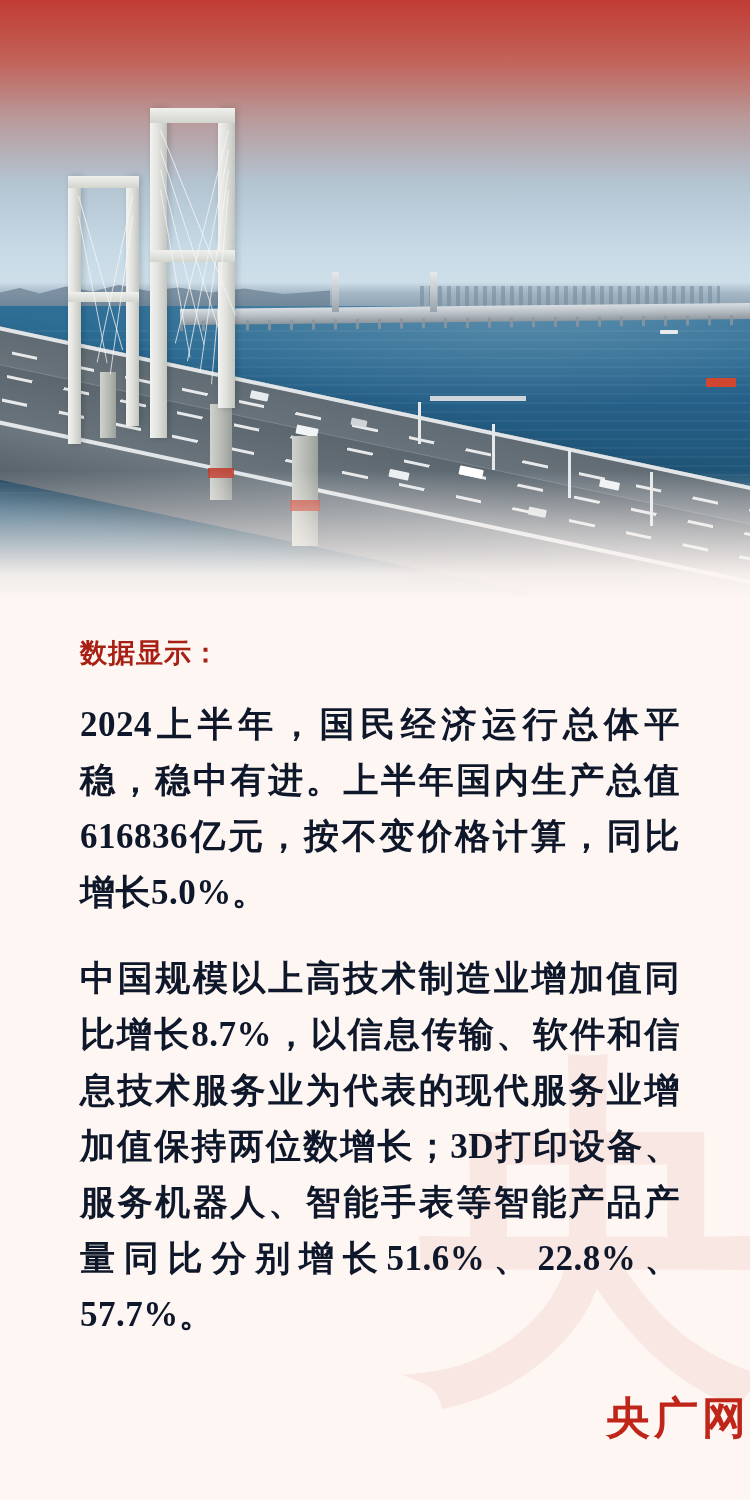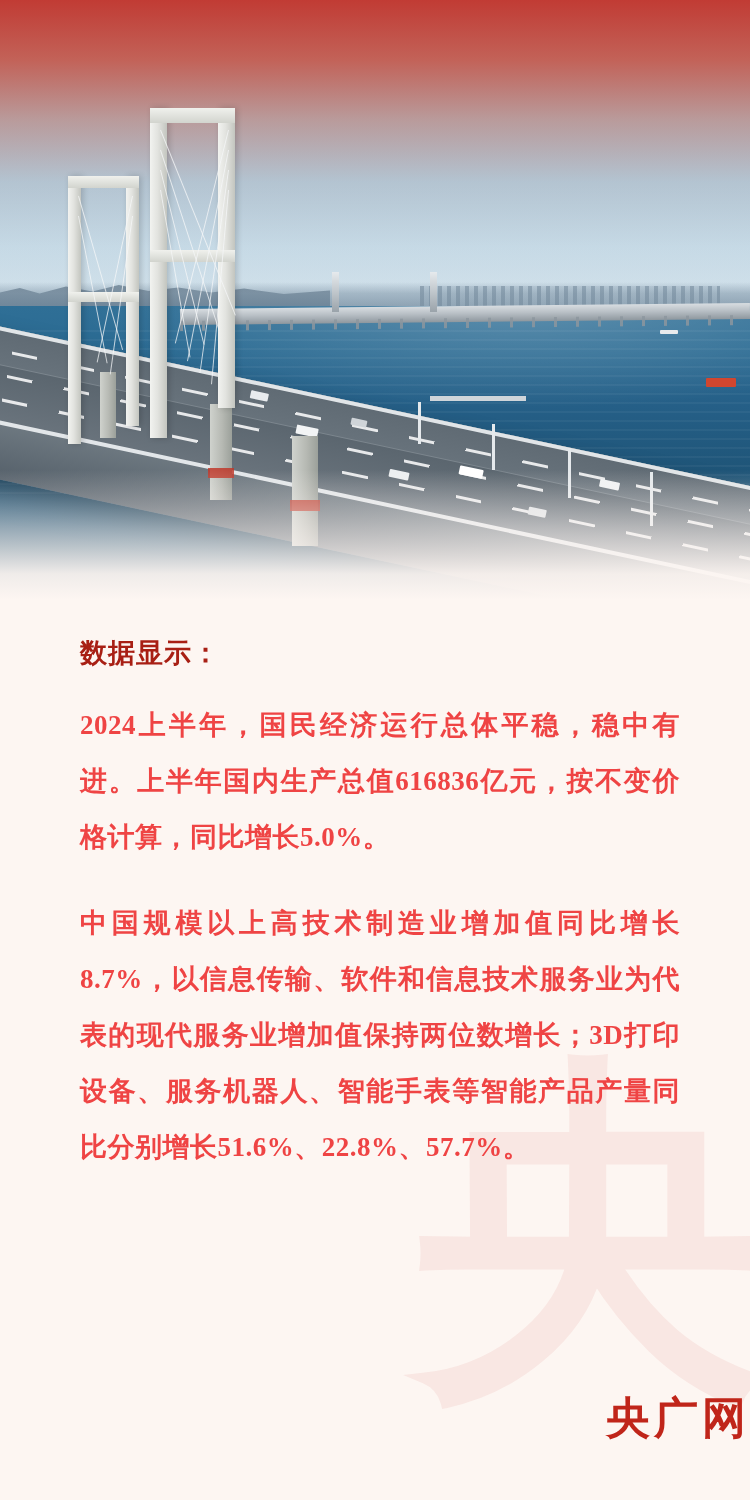--- a/index.html
+++ b/index.html
@@ -243,26 +243,26 @@
   .lead {
     font-family: "Liberation Serif", serif;
     font-size: 27px;
     font-weight: 700;
     letter-spacing: 1px;
     margin: 17px 0 26px 0;
     color: #a81f14;
   }
   .para {
     font-family: "Liberation Serif", serif;
-    font-size: 27px;
+    font-size: 35px;
     font-weight: 700;
     line-height: 56px;
     letter-spacing: 0.5px;
     margin: 0 0 30px 0;
-    color: #ef4444;
+    color: #0f172a;
     text-align: justify;
   }
   .footer-logo {
     position: absolute;
     bottom: 52px;
     left: 0;
     width: 750px;
     text-align: right;
     font-family: "Liberation Serif", serif;
     font-size: 44px;

